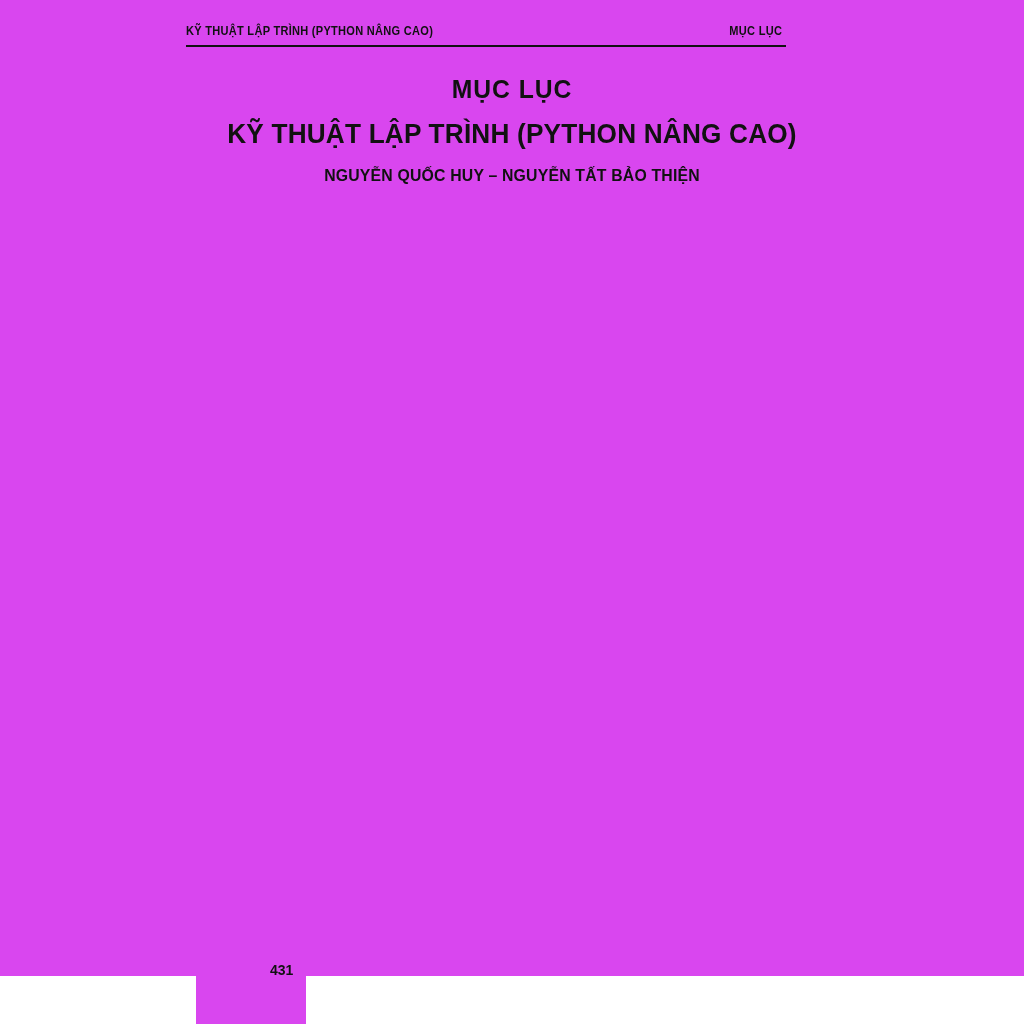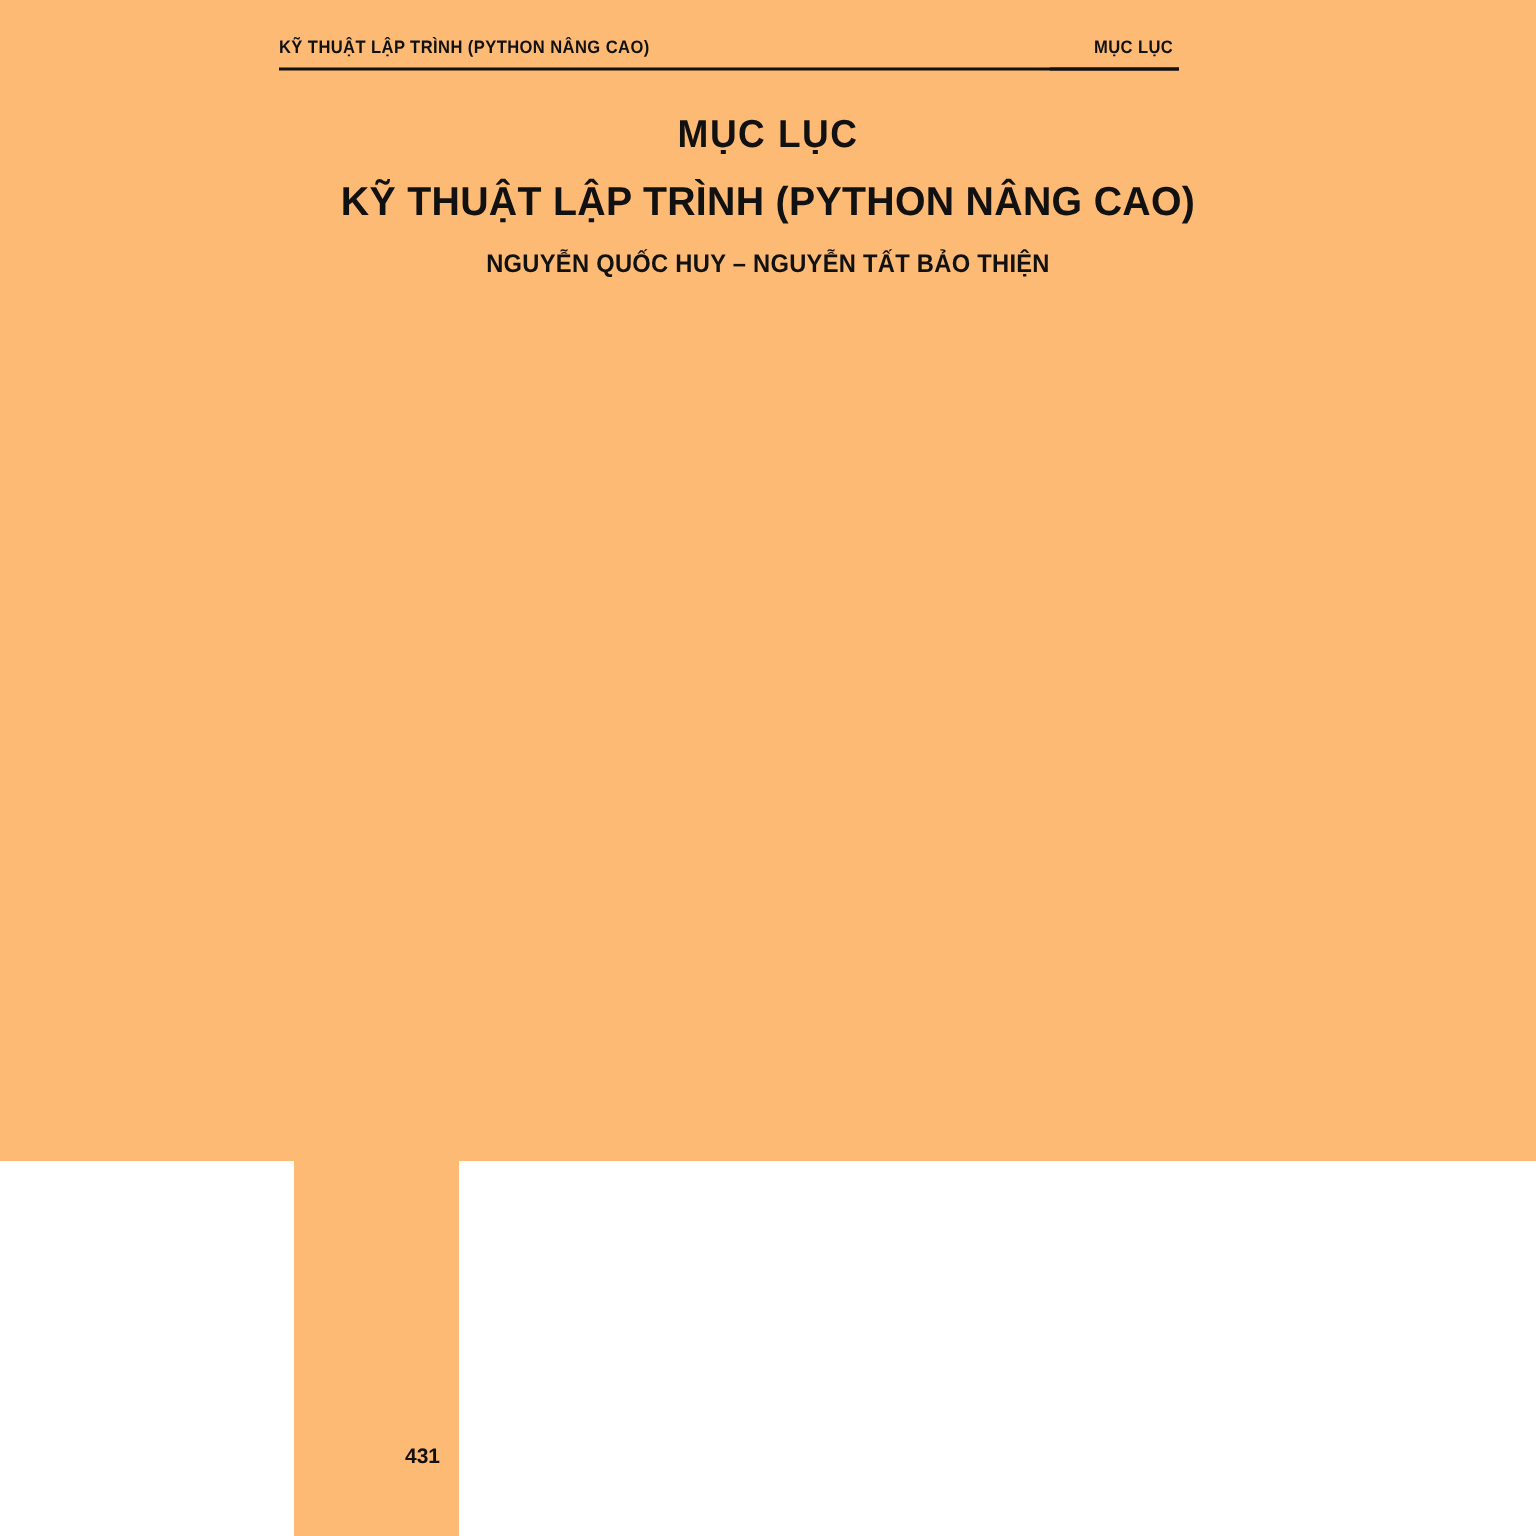--- a/index.html
+++ b/index.html
@@ -10,22 +10,22 @@
   body {
     width: 1024px;
     height: 1024px;
     font-family: "Liberation Sans", sans-serif;
     color: #111111;
     overflow: hidden;
   }
   .page {
     position: relative;
     width: 1024px;
-    height: 774px;
-    background: #fdba74;
+    height: 976px;
+    background: #d946ef;
     box-sizing: border-box;
   }
   
   .running-head {
     position: absolute;
     top: 24px;
     left: 186px;
     right: 190px;
     display: flex;
     justify-content: space-between;

